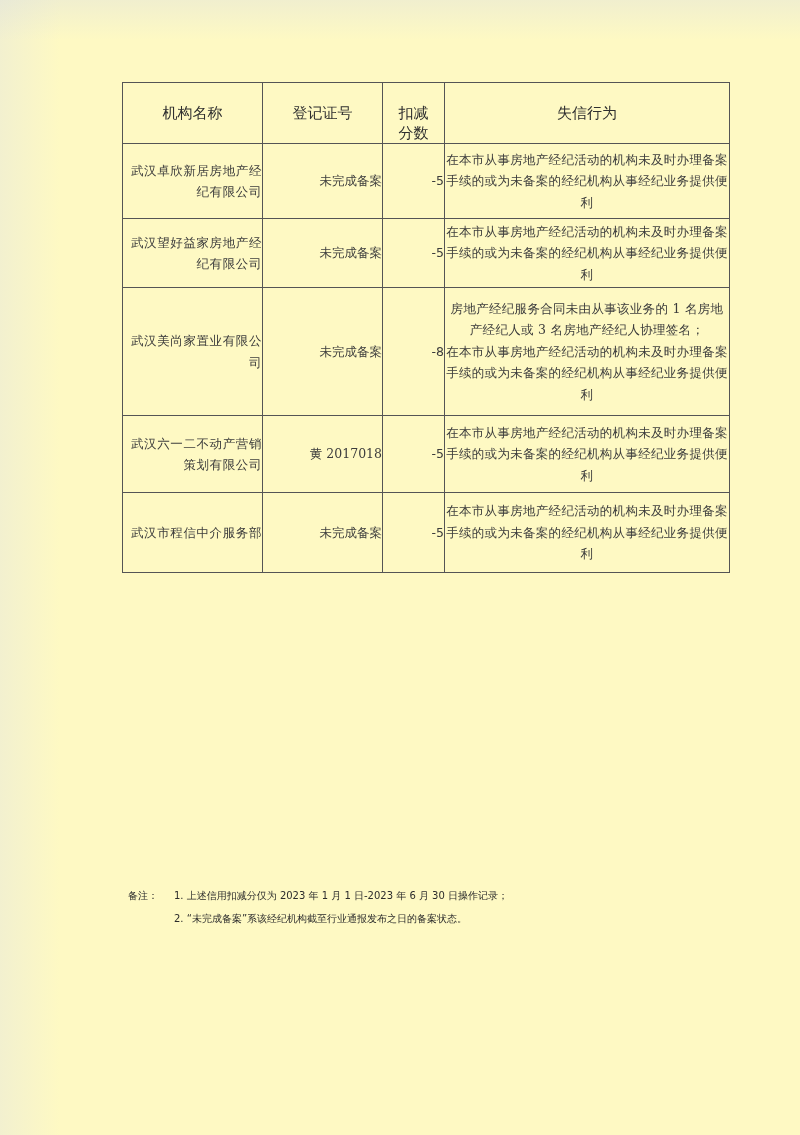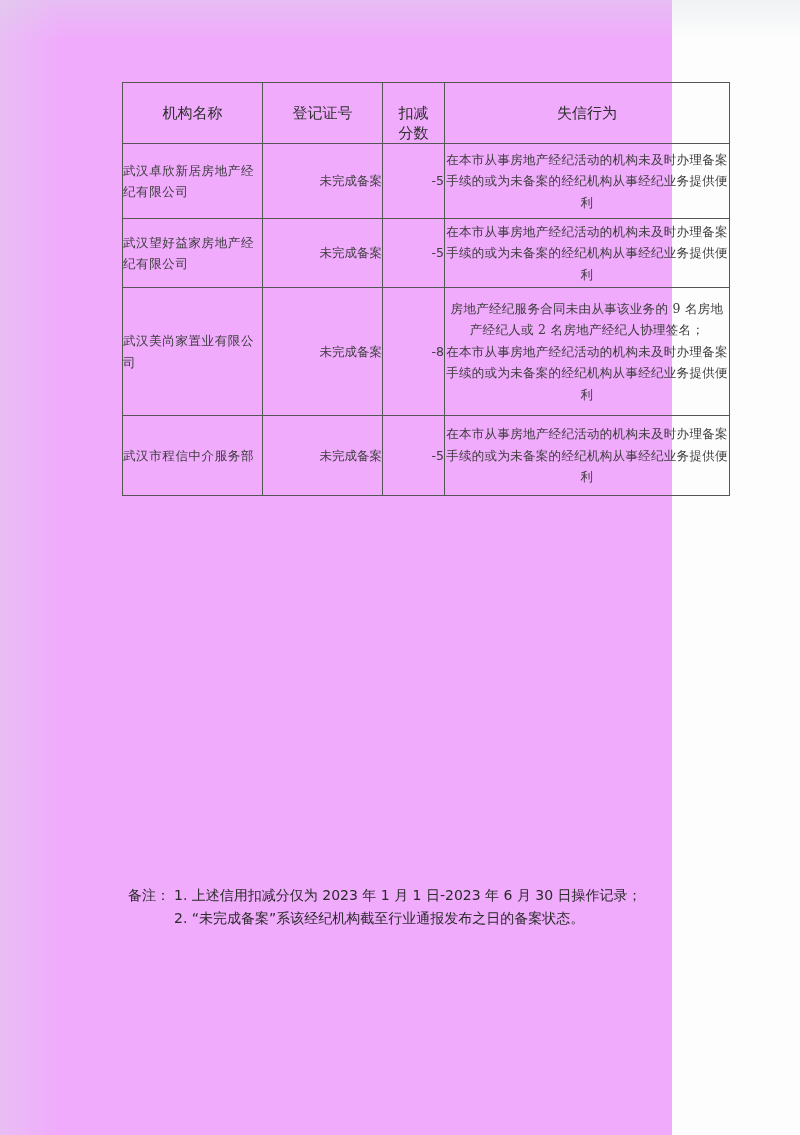--- a/index.html
+++ b/index.html
@@ -11,22 +11,22 @@
       width: 800px;
       height: 1135px;
       position: relative;
       overflow: hidden;
       font-family: "DejaVu Serif", "Liberation Serif", serif;
       color: #3a3a3a;
     }
     .page {
       position: absolute;
       left: 0; top: 0;
-      width: 672px; height: 1135px;
-      background: #f0abfc;
+      width: 800px; height: 1135px;
+      background: #fef9c3;
     }
     .scan-shadow-left {
       position: absolute;
       left: 0; top: 0;
       width: 60px; height: 1135px;
       background: linear-gradient(to right, rgba(220,224,230,0.35), rgba(255,255,255,0));
     }
     .scan-shadow-top {
       position: absolute;
       left: 0; top: 0;
@@ -58,21 +58,21 @@
       display: inline-block;
       line-height: 20px;
       margin-top: 20px;
     }
     td {
       font-size: 12.5px;
       line-height: 21.5px;
       color: #3c3c3c;
     }
     td.name {
-      text-align: left;
+      text-align: right;
       padding: 0 6px 0 7px;
       letter-spacing: 0.6px;
     }
     td.reg, td.score {
       text-align: right;
     }
     td.score {
       font-family: "DejaVu Sans", "Liberation Sans", sans-serif;
       font-size: 12.5px;
     }
@@ -80,21 +80,21 @@
       text-align: center;
       padding: 2px 4px 2px 5px;
       letter-spacing: 0.3px;
     }
     .behavior-line { display: block; }
     .notes {
       position: absolute;
       left: 128px;
       top: 884px;
       font-family: "DejaVu Sans", "Liberation Sans", sans-serif;
-      font-size: 14px;
+      font-size: 10px;
       color: #2b2b2b;
       line-height: 23px;
     }
     .notes .label { display: inline-block; width: 46px; }
     .notes .indent { display: inline-block; width: 46px; }
   </style>
 </head>
 <body>
 
 <div class="page">
@@ -136,21 +136,29 @@
         <td class="score">-5</td>
         <td class="behavior">
           <span class="behavior-line">在本市从事房地产经纪活动的机构未及时办理备案手续的或为未备案的经纪机构从事经纪业务提供便利</span>
         </td>
       </tr>
       <tr style="height:128px">
         <td class="name">武汉美尚家置业有限公司</td>
         <td class="reg">未完成备案</td>
         <td class="score">-8</td>
         <td class="behavior">
-          <span class="behavior-line">房地产经纪服务合同未由从事该业务的 9 名房地产经纪人或 2 名房地产经纪人协理签名；</span>
+          <span class="behavior-line">房地产经纪服务合同未由从事该业务的 1 名房地产经纪人或 3 名房地产经纪人协理签名；</span>
+          <span class="behavior-line">在本市从事房地产经纪活动的机构未及时办理备案手续的或为未备案的经纪机构从事经纪业务提供便利</span>
+        </td>
+      </tr>
+      <tr style="height:77px">
+        <td class="name">武汉六一二不动产营销策划有限公司</td>
+        <td class="reg">黄 2017018</td>
+        <td class="score">-5</td>
+        <td class="behavior">
           <span class="behavior-line">在本市从事房地产经纪活动的机构未及时办理备案手续的或为未备案的经纪机构从事经纪业务提供便利</span>
         </td>
       </tr>
       <tr style="height:80px">
         <td class="name">武汉市程信中介服务部</td>
         <td class="reg">未完成备案</td>
         <td class="score">-5</td>
         <td class="behavior">
           <span class="behavior-line">在本市从事房地产经纪活动的机构未及时办理备案手续的或为未备案的经纪机构从事经纪业务提供便利</span>
         </td>

